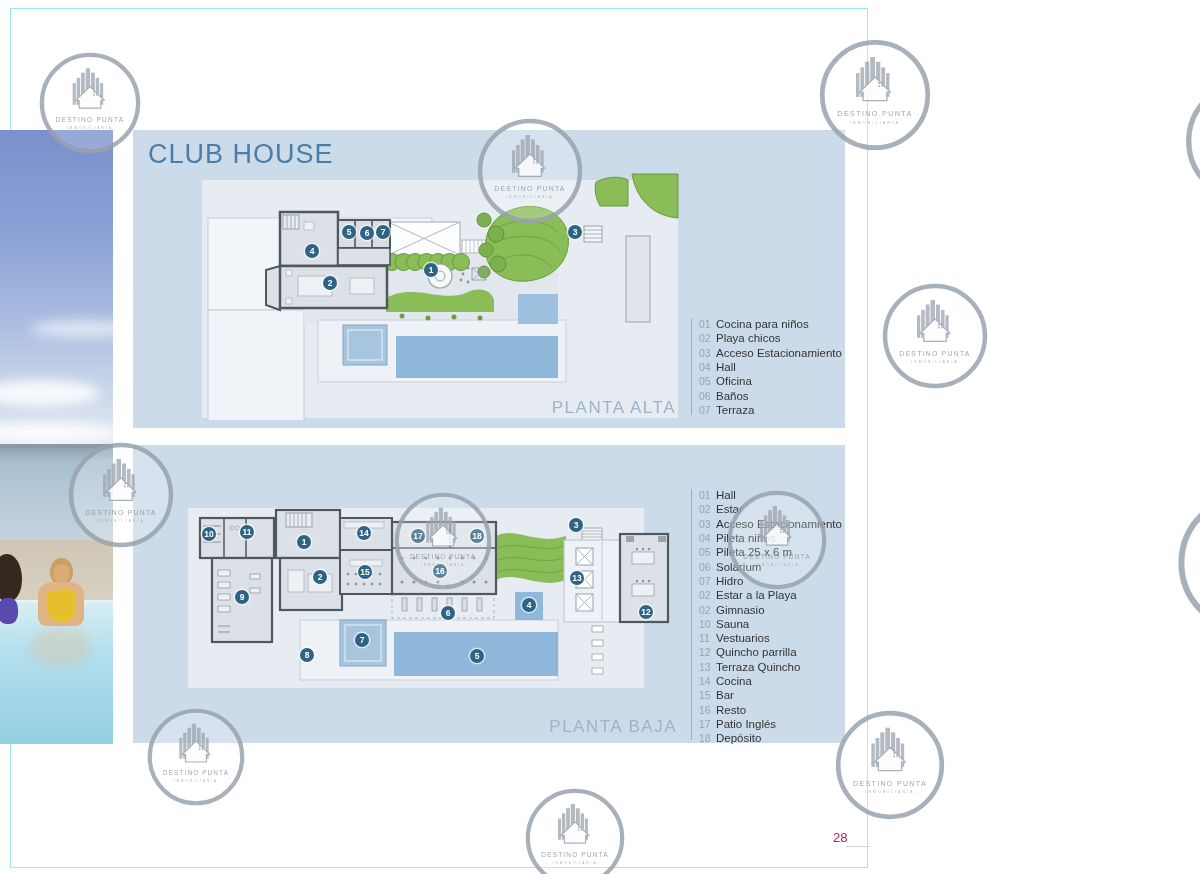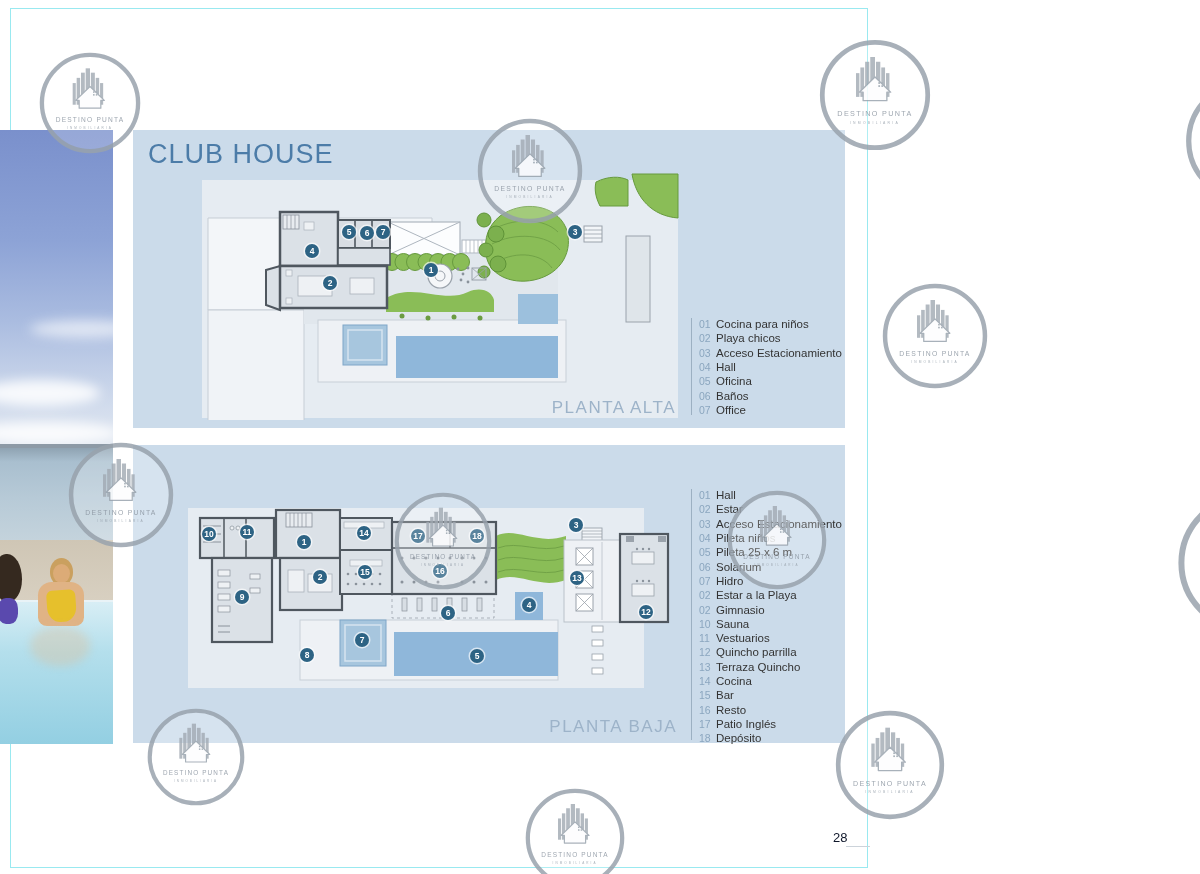--- a/index.html
+++ b/index.html
@@ -55,21 +55,21 @@
   #sep-alta{top:318px;height:97px;}
   #sep-baja{top:489px;height:251px;}
 
   .legend{position:absolute;left:699px;z-index:3;}
   #legend-alta{top:317px;}
   #legend-baja{top:488px;}
   .legend-row{display:flex;align-items:center;height:14.3px;white-space:nowrap;}
   .legend-num{color:#8ba6bf;font-size:10.5px;width:17px;flex:none;}
   .legend-label{color:#333;font-size:11.5px;}
 
-  .page-number{position:absolute;left:833px;top:830px;font-size:13px;color:#0f172a;z-index:3;}
+  .page-number{position:absolute;left:833px;top:830px;font-size:13px;color:#be185d;z-index:3;}
   .page-number-line{position:absolute;left:846px;top:846px;width:24px;height:1px;background:#ccd3da;z-index:3;}
 
   .wm{position:absolute;z-index:6;opacity:.85;pointer-events:none;}
   .wm svg{display:block;width:100%;height:100%;}
 </style>
 </head>
 <body>
 
 <div class="frame"></div>
 
@@ -412,21 +412,21 @@
     <div class="legend-row">
       <span class="legend-num">05</span>
       <span class="legend-label">Oficina</span>
     </div>
     <div class="legend-row">
       <span class="legend-num">06</span>
       <span class="legend-label">Baños</span>
     </div>
     <div class="legend-row">
       <span class="legend-num">07</span>
-      <span class="legend-label">Office</span>
+      <span class="legend-label">Terraza</span>
     </div>
   </div>
 <div class="legend" id="legend-baja">
     <div class="legend-row">
       <span class="legend-num">01</span>
       <span class="legend-label">Hall</span>
     </div>
     <div class="legend-row">
       <span class="legend-num">02</span>
       <span class="legend-label">Estar</span>

